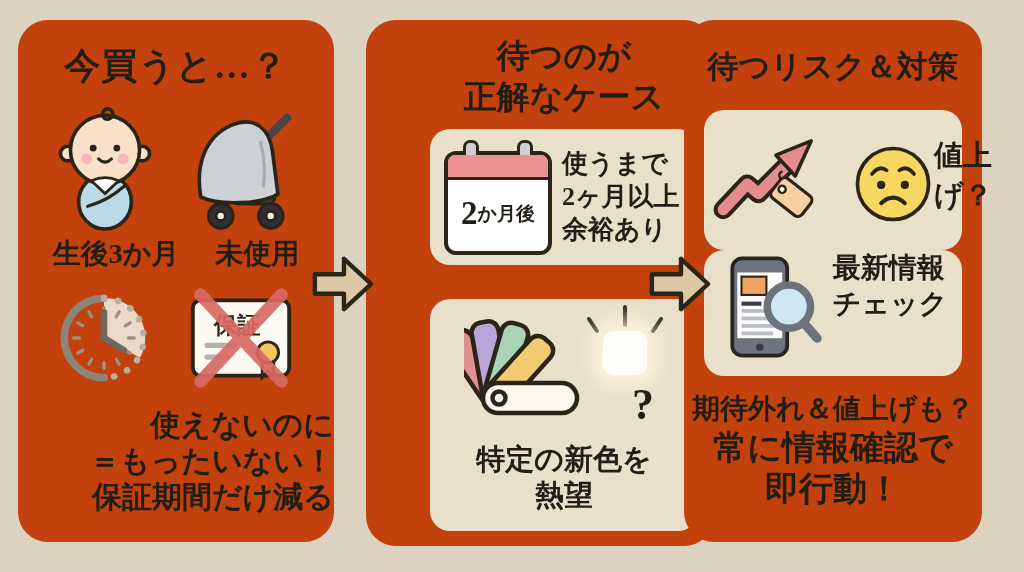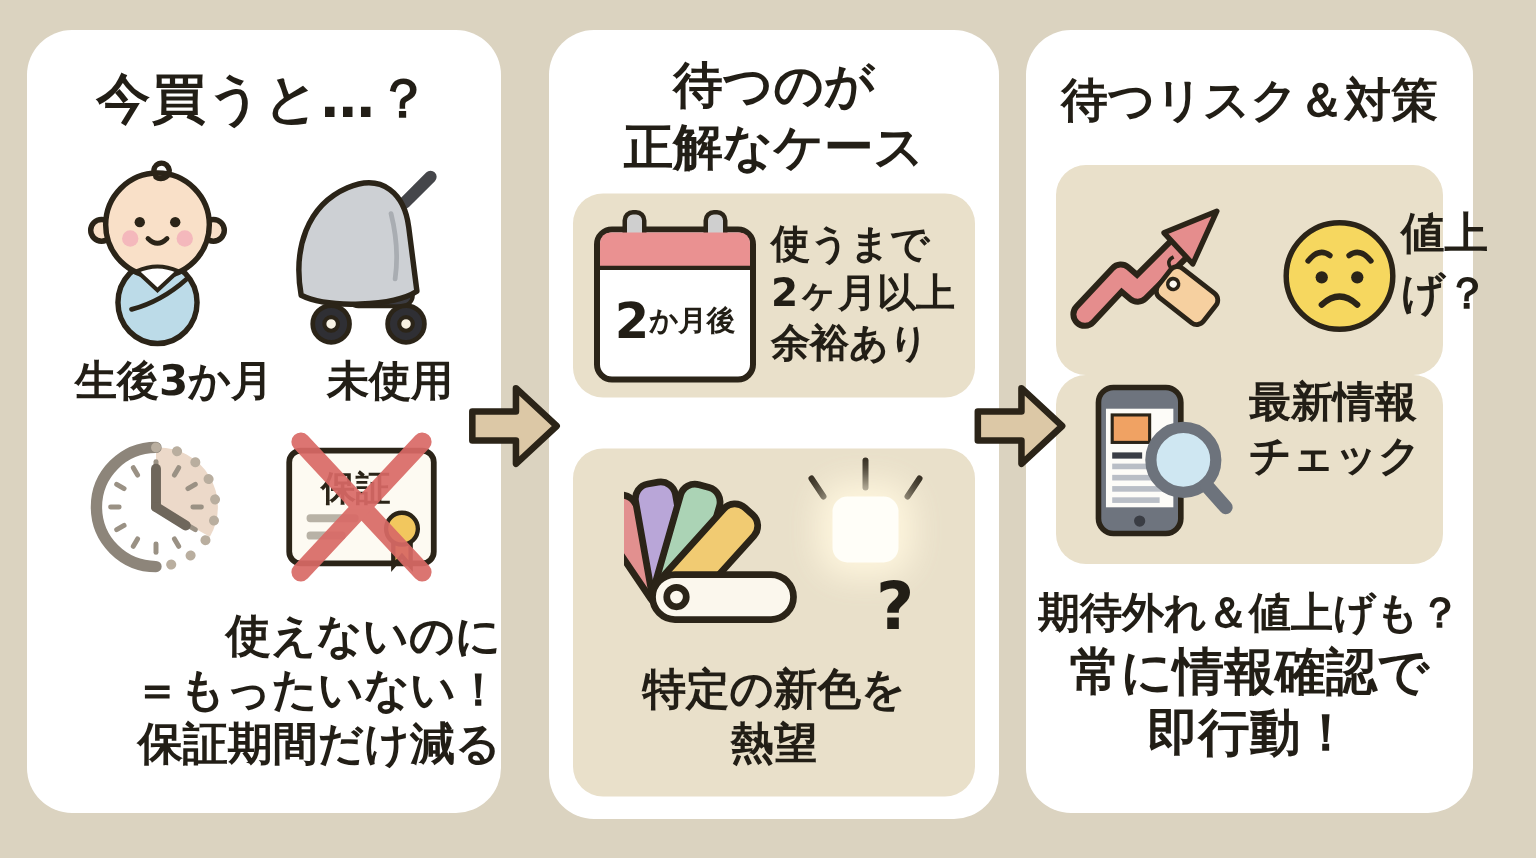--- a/index.html
+++ b/index.html
@@ -1,23 +1,23 @@
 <!DOCTYPE html>
 <html><head>
 <meta charset="utf-8">
 <style>
   html,body { margin:0; padding:0; }
   .stage {
     position:relative; width:1024px; height:572px;
     background:#dbd3c0; overflow:hidden;
     font-family:"DejaVu Sans", sans-serif; color:#221e16;
   }
-  .panel { position:absolute; top:20px; background:#ffffff; border-radius:30px; }
+  .panel { position:absolute; top:20px; background:#c2410c; border-radius:30px;font-family:Liberation Serif, serif; }
   #panel-left  { left:18px;  width:316px; height:522px; }
-  #panel-mid   { left:366px; width:300px; height:526px; }
+  #panel-mid   { left:366px; width:300px; height:526px;padding-left:48px; }
   #panel-right { left:684px; width:298px; height:522px; }
 
   .flow-arrow { position:absolute; top:251px; width:64px; height:66px; z-index:6; }
   #arrow1 { left:311px; } #arrow2 { left:648px; }
 
   .p-title { text-align:center; font-weight:800; }
   #panel-left  .p-title { margin-top:22px; font-size:36px; letter-spacing:1px; }
   #panel-mid   .p-title { margin-top:16px; font-size:33px; line-height:1.25; }
   #panel-right .p-title { margin-top:26px; font-size:31px; }
 

